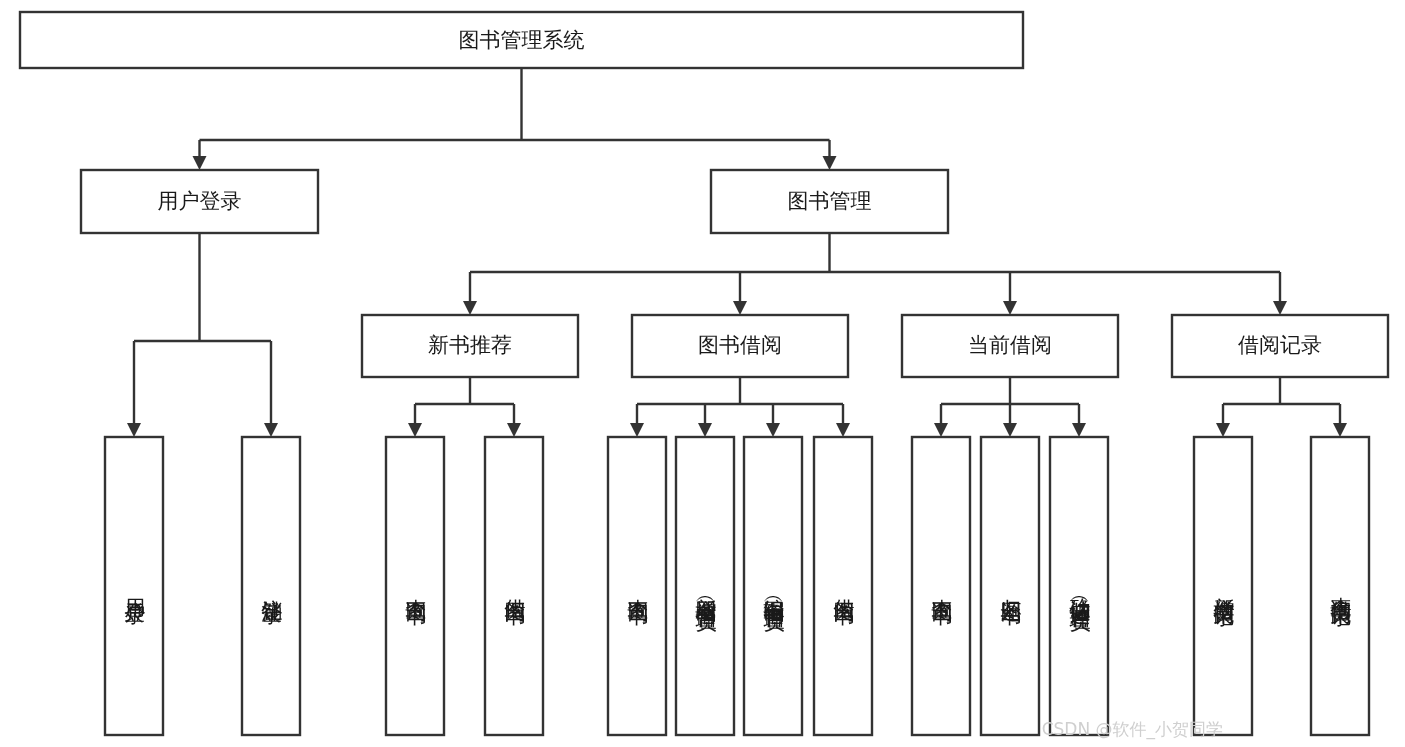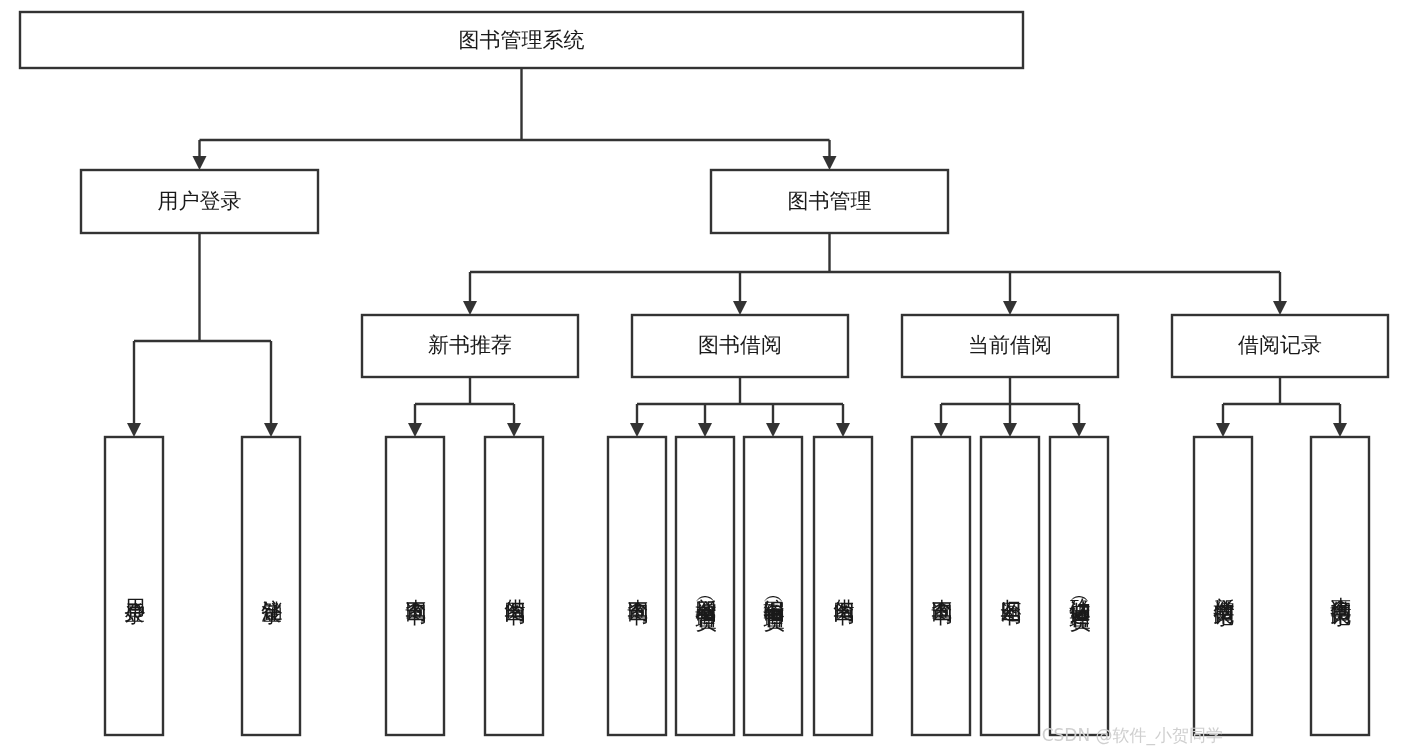--- a/index.html
+++ b/index.html
@@ -50,21 +50,21 @@
     stroke-width: 2.4;
     fill: none;
   }
   .arrow-head {
     fill: #333333;
     stroke: none;
   }
   .watermark-text {
     position: absolute;
     right: 8px;
-    bottom: 0;
+    bottom: 6px;
     color: #cfcfcf;
     font-size: 17px;
     font-family: "DejaVu Sans", "Liberation Sans", sans-serif;
     white-space: nowrap;
     user-select: none;
     pointer-events: none;
   }
 </style>
 </head>
 <body>

